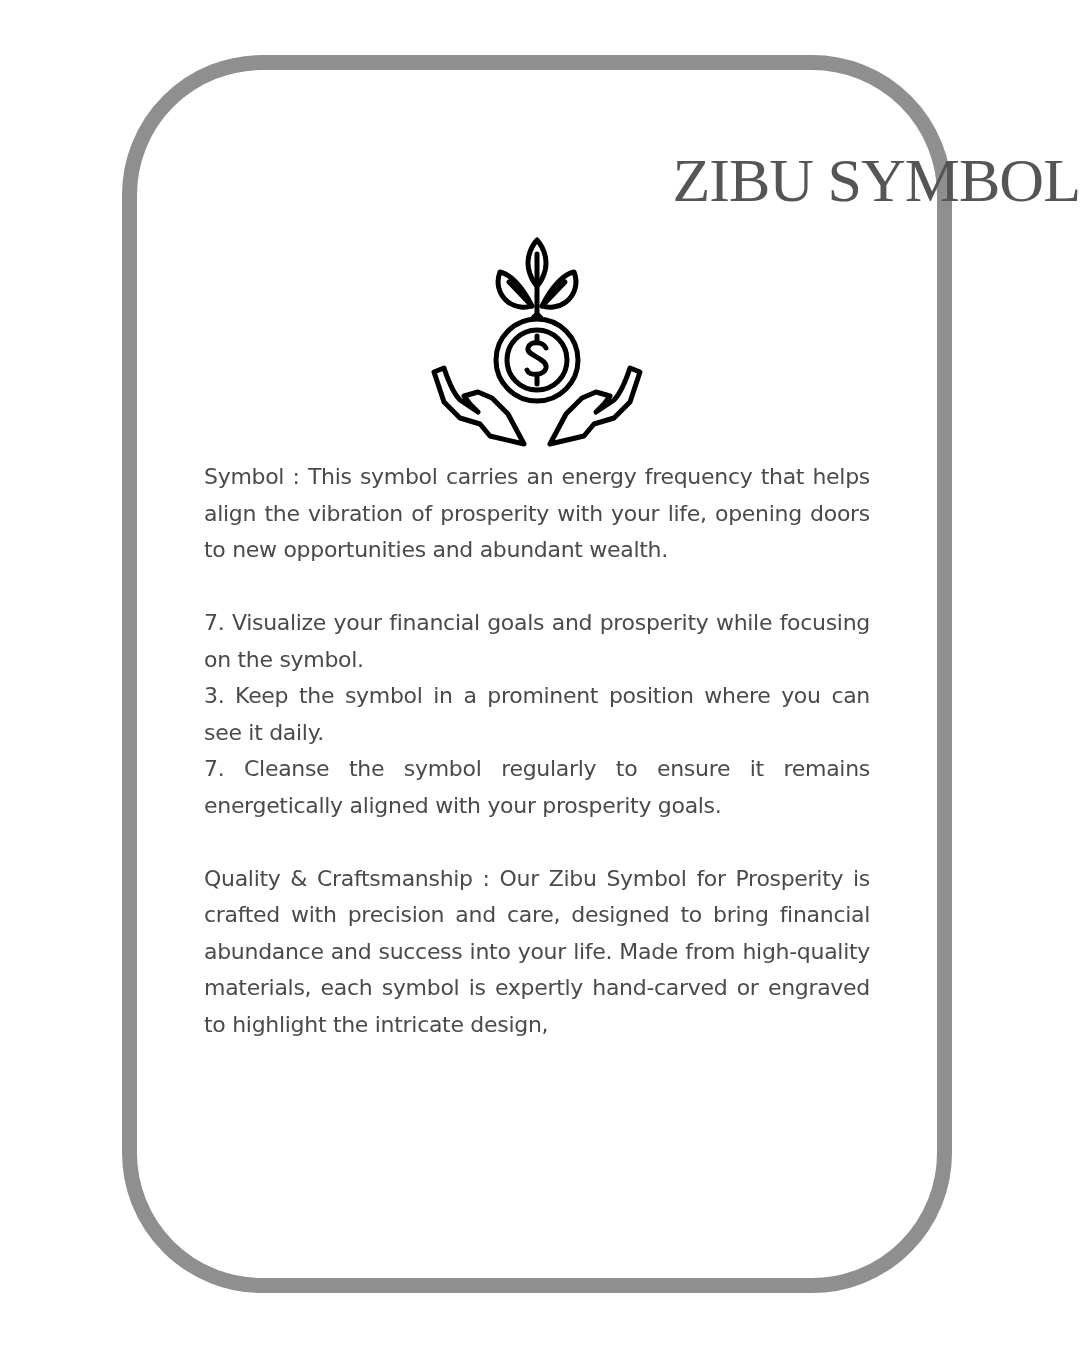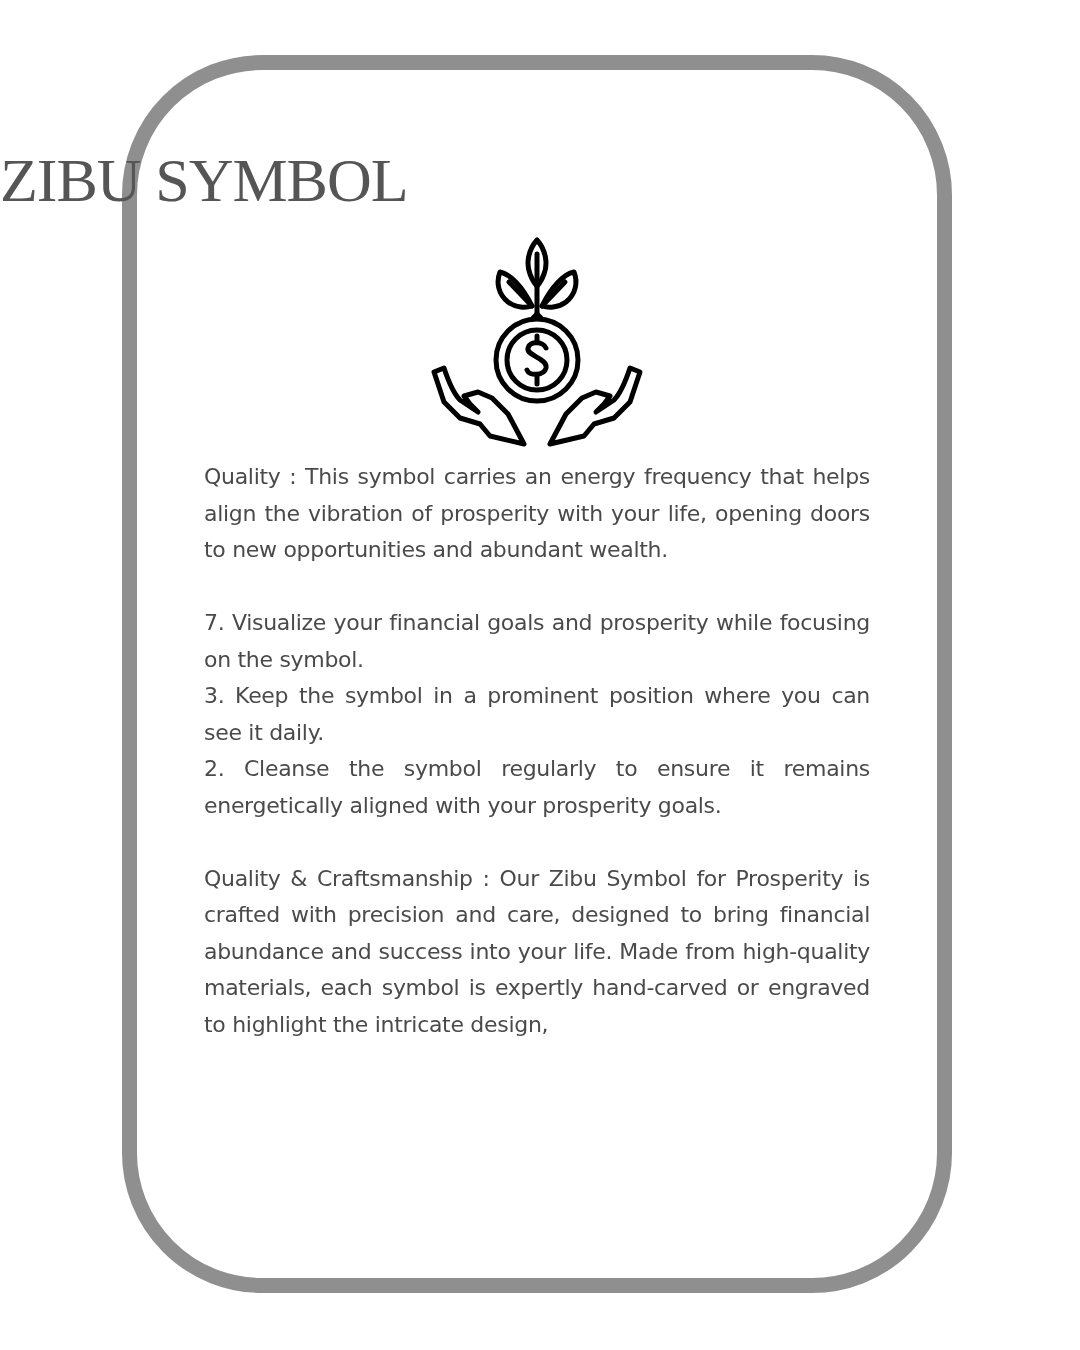--- a/index.html
+++ b/index.html
@@ -14,21 +14,21 @@
       left: 122px; top: 55px;
       width: 830px; height: 1238px;
       box-sizing: border-box;
       border: 15px solid #8f8f8f;
       border-radius: 140px;
       background: #ffffff;
     }
     .title {
       position: absolute;
       left: 0; right: 0; top: 142px;
-      text-align: left;
+      text-align: right;
       font-family: "Liberation Serif", "DejaVu Serif", serif;
       font-size: 62px;
       font-weight: normal;
       letter-spacing: -1px;
       color: #555555;
       line-height: 76px;
       margin: 0;
     }
     .symbol {
       position: absolute;
@@ -78,23 +78,23 @@
   <path d="M107 100 L107 106"></path>
   <path d="M107 140 L107 148"></path>
 
   <path d="M4 136 L14 132 C20 150 24 158 30 164 L48 176 L40 168 L34 160 L48 156 L62 162 L78 178 L94 208 L60 200 L50 188 L30 182 L14 166 Z"></path>
 
   <path d="M210 136 L200 132 C194 150 190 158 184 164 L166 176 L174 168 L180 160 L166 156 L152 162 L136 178 L120 208 L154 200 L164 188 L184 182 L200 166 Z"></path>
 </svg>
 
 <div class="content">
   <p class="para">
-    <span class="label">Quality : </span><span>This symbol carries an energy frequency that helps align the vibration of prosperity with your life, opening doors to new opportunities and abundant wealth.</span>
+    <span class="label">Symbol : </span><span>This symbol carries an energy frequency that helps align the vibration of prosperity with your life, opening doors to new opportunities and abundant wealth.</span>
   </p>
   <div class="gap"></div>
   <p class="para">7. Visualize your financial goals and prosperity while focusing on the symbol.</p>
   <p class="para">3. Keep the symbol in a prominent position where you can see it daily.</p>
-  <p class="para">2. Cleanse the symbol regularly to ensure it remains energetically aligned with your prosperity goals.</p>
+  <p class="para">7. Cleanse the symbol regularly to ensure it remains energetically aligned with your prosperity goals.</p>
   <div class="gap"></div>
   <p class="para">
     <span class="label">Quality &amp; Craftsmanship : </span><span>Our Zibu Symbol for Prosperity is crafted with precision and care, designed to bring financial abundance and success into your life. Made from high-quality materials, each symbol is expertly hand-carved or engraved to highlight the intricate design,</span>
   </p>
 </div>
 
 </body></html>

